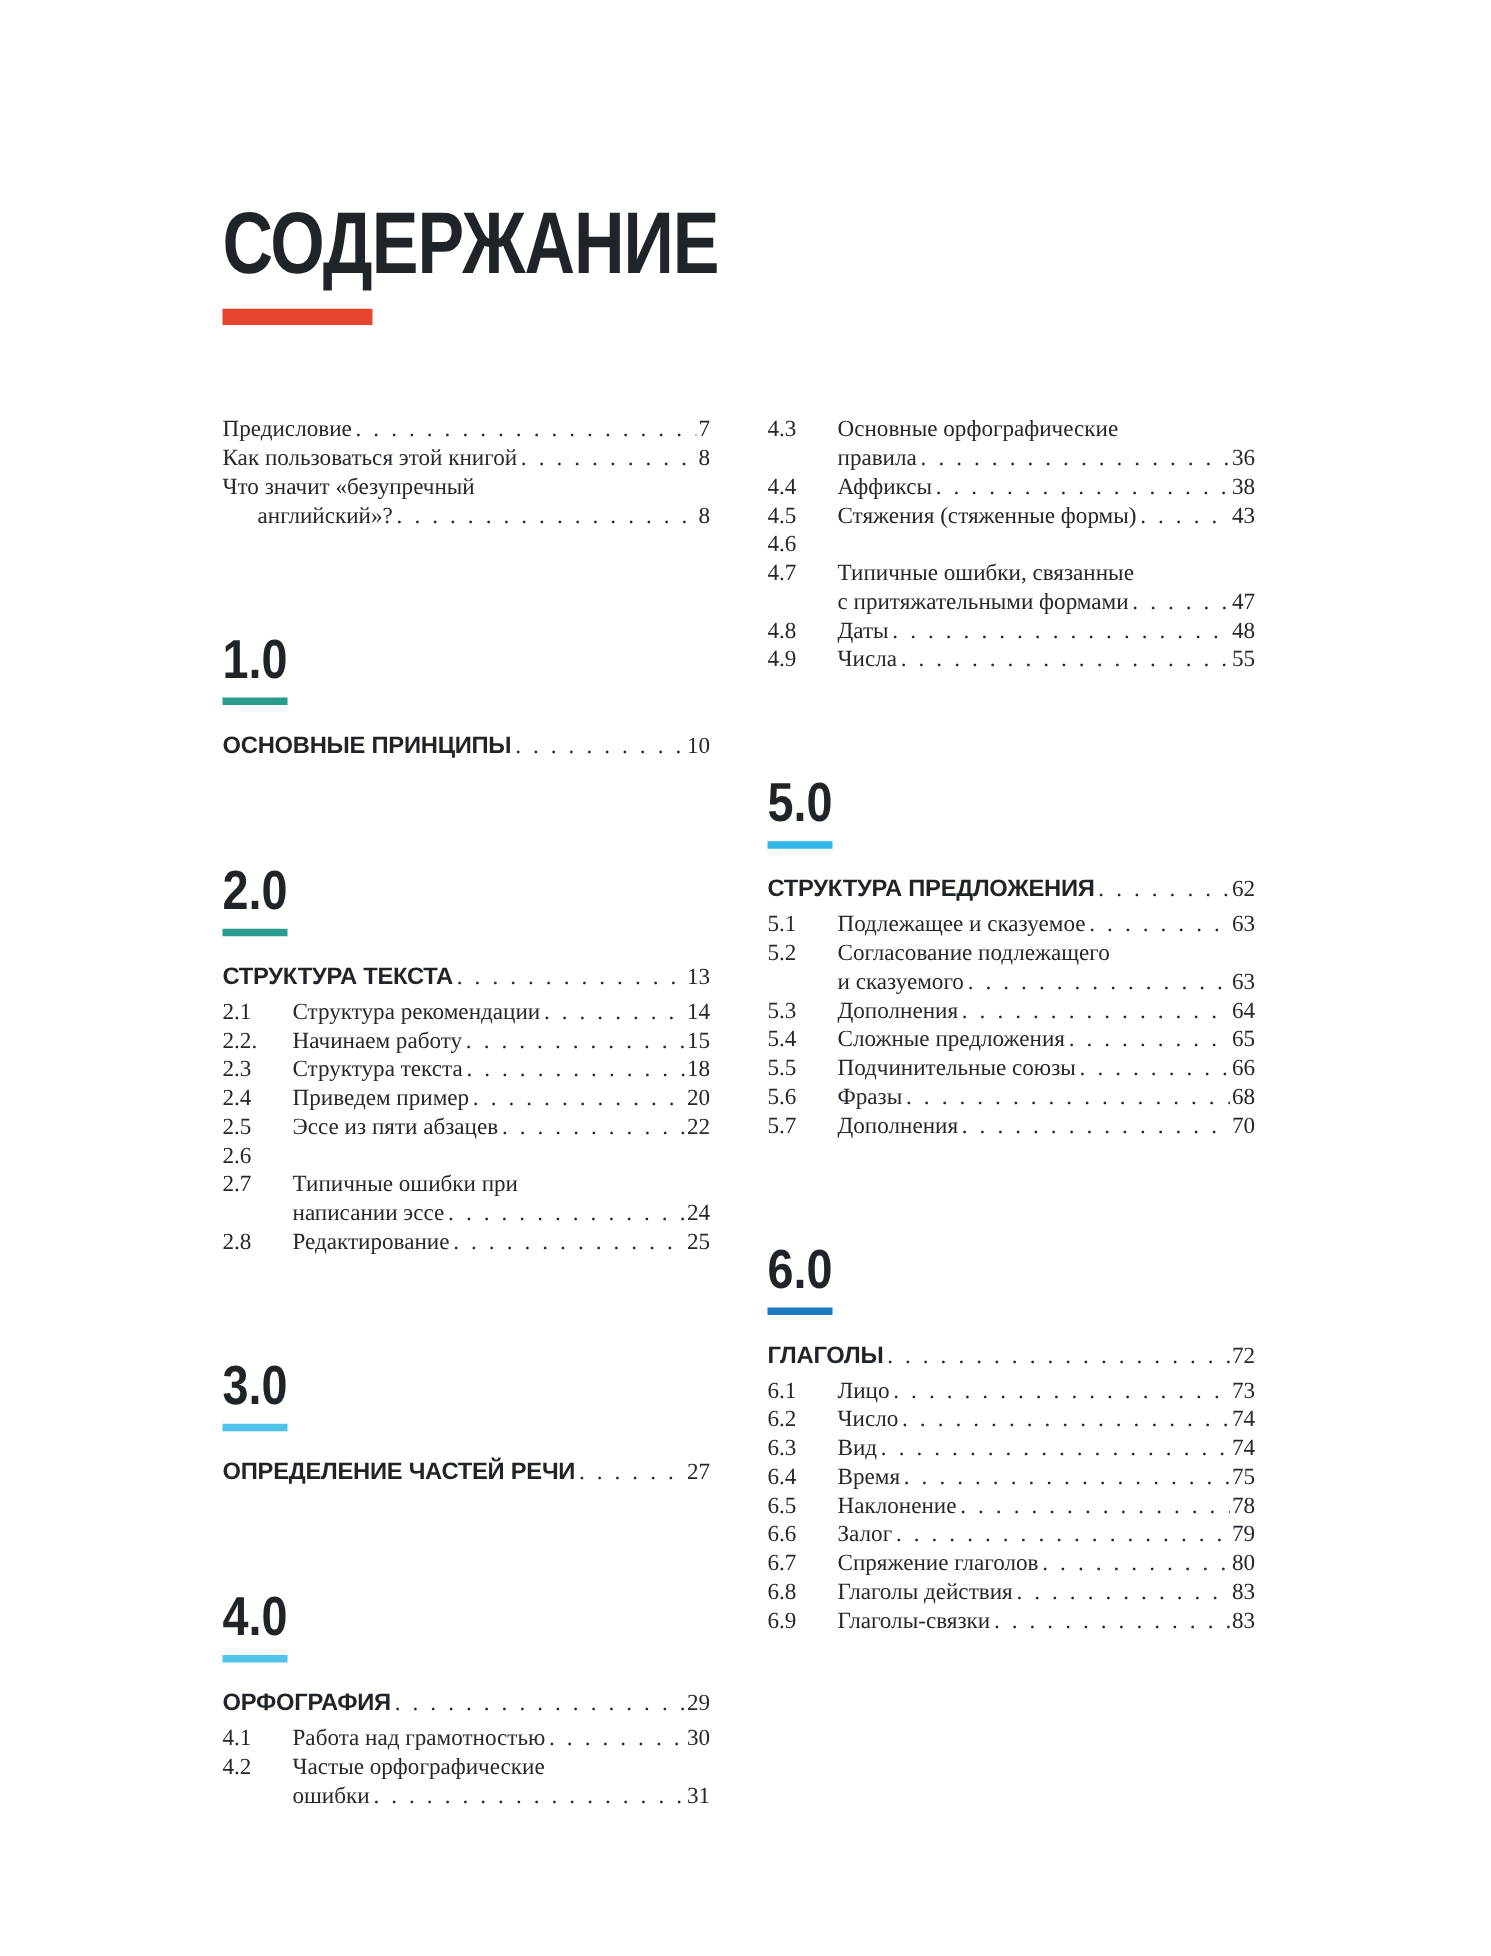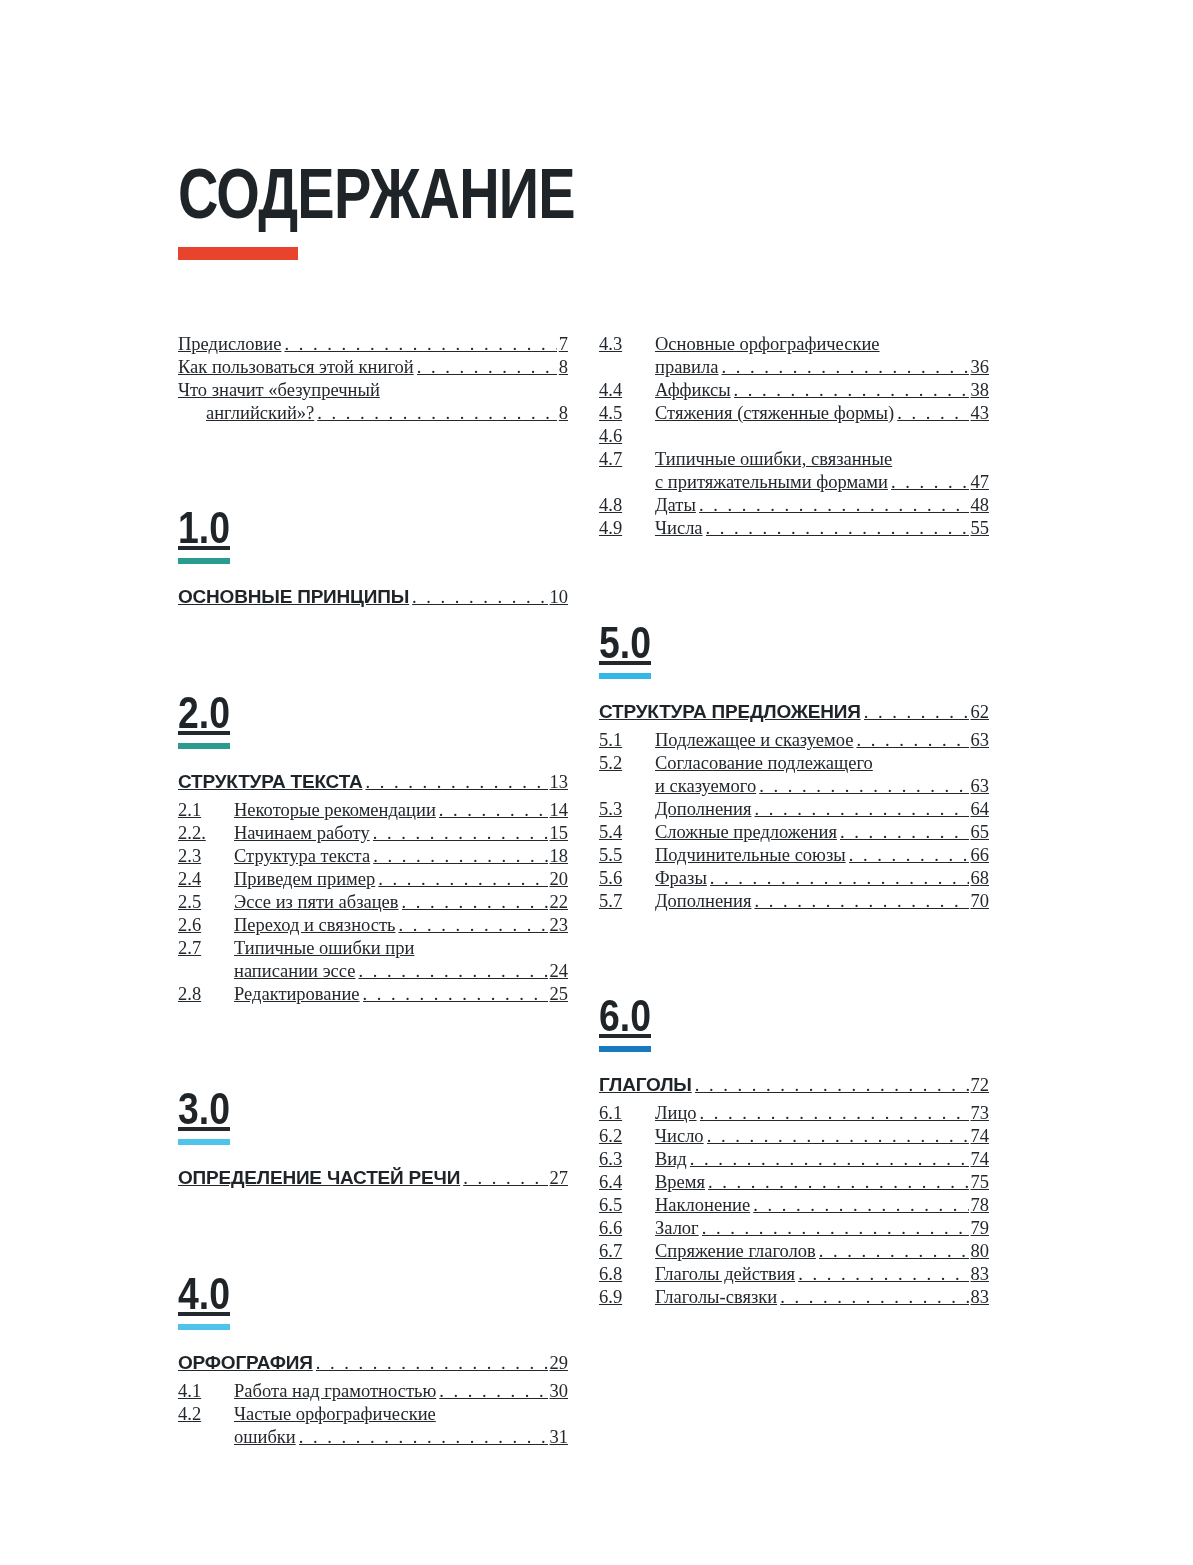--- a/index.html
+++ b/index.html
@@ -17,21 +17,21 @@
     letter-spacing: -1px; color: #1f2428;
     transform: scaleX(0.80); transform-origin: left top;
     white-space: nowrap;
   }
   .title-bar {
     position: absolute; left: 178px; top: 247px;
     width: 120px; height: 13px;
   }
   .cols {
     position: absolute; left: 178px; top: 333px;
-    width: 812px; display: flex; gap: 31px; text-decoration: underline;
+    width: 812px; display: flex; gap: 46px;
   }
   .col { width: 390px; flex: none; }
 
   .entry { display: flex; font-size: 18.5px; line-height: 23px; }
   .entry .num { width: 56px; flex: none; }
   .entry .body { flex: 1; min-width: 0; }
   .line { line-height: 23px; }
   .lastline { display: flex; align-items: baseline; }
   .lastline .txt { white-space: nowrap; }
   .dots {
@@ -116,21 +116,21 @@
           <div class="sec-heading">
             <span class="txt">СТРУКТУРА ТЕКСТА</span>
             <span class="dots"></span>
             <span class="pg">13</span>
           </div>
           <div class="entries">
             <div class="entry">
               <span class="num">2.1</span>
               <div class="body">
                 <div class="line lastline">
-                  <span class="txt">Некоторые рекомендации</span>
+                  <span class="txt">Структура рекомендации</span>
                   <span class="dots"></span>
                   <span class="pg">14</span>
                 </div>
               </div>
             </div>
             <div class="entry">
               <span class="num">2.2.</span>
               <div class="body">
                 <div class="line lastline">
                   <span class="txt">Начинаем работу</span>
@@ -164,27 +164,20 @@
               <div class="body">
                 <div class="line lastline">
                   <span class="txt">Эссе из пяти абзацев</span>
                   <span class="dots"></span>
                   <span class="pg">22</span>
                 </div>
               </div>
             </div>
             <div class="entry">
               <span class="num">2.6</span>
-              <div class="body">
-                <div class="line lastline">
-                  <span class="txt">Переход и связность</span>
-                  <span class="dots"></span>
-                  <span class="pg">23</span>
-                </div>
-              </div>
             </div>
             <div class="entry">
               <span class="num">2.7</span>
               <div class="body">
                 <div class="line">Типичные ошибки при</div>
                 <div class="line lastline">
                   <span class="txt">написании эссе</span>
                   <span class="dots"></span>
                   <span class="pg">24</span>
                 </div>

